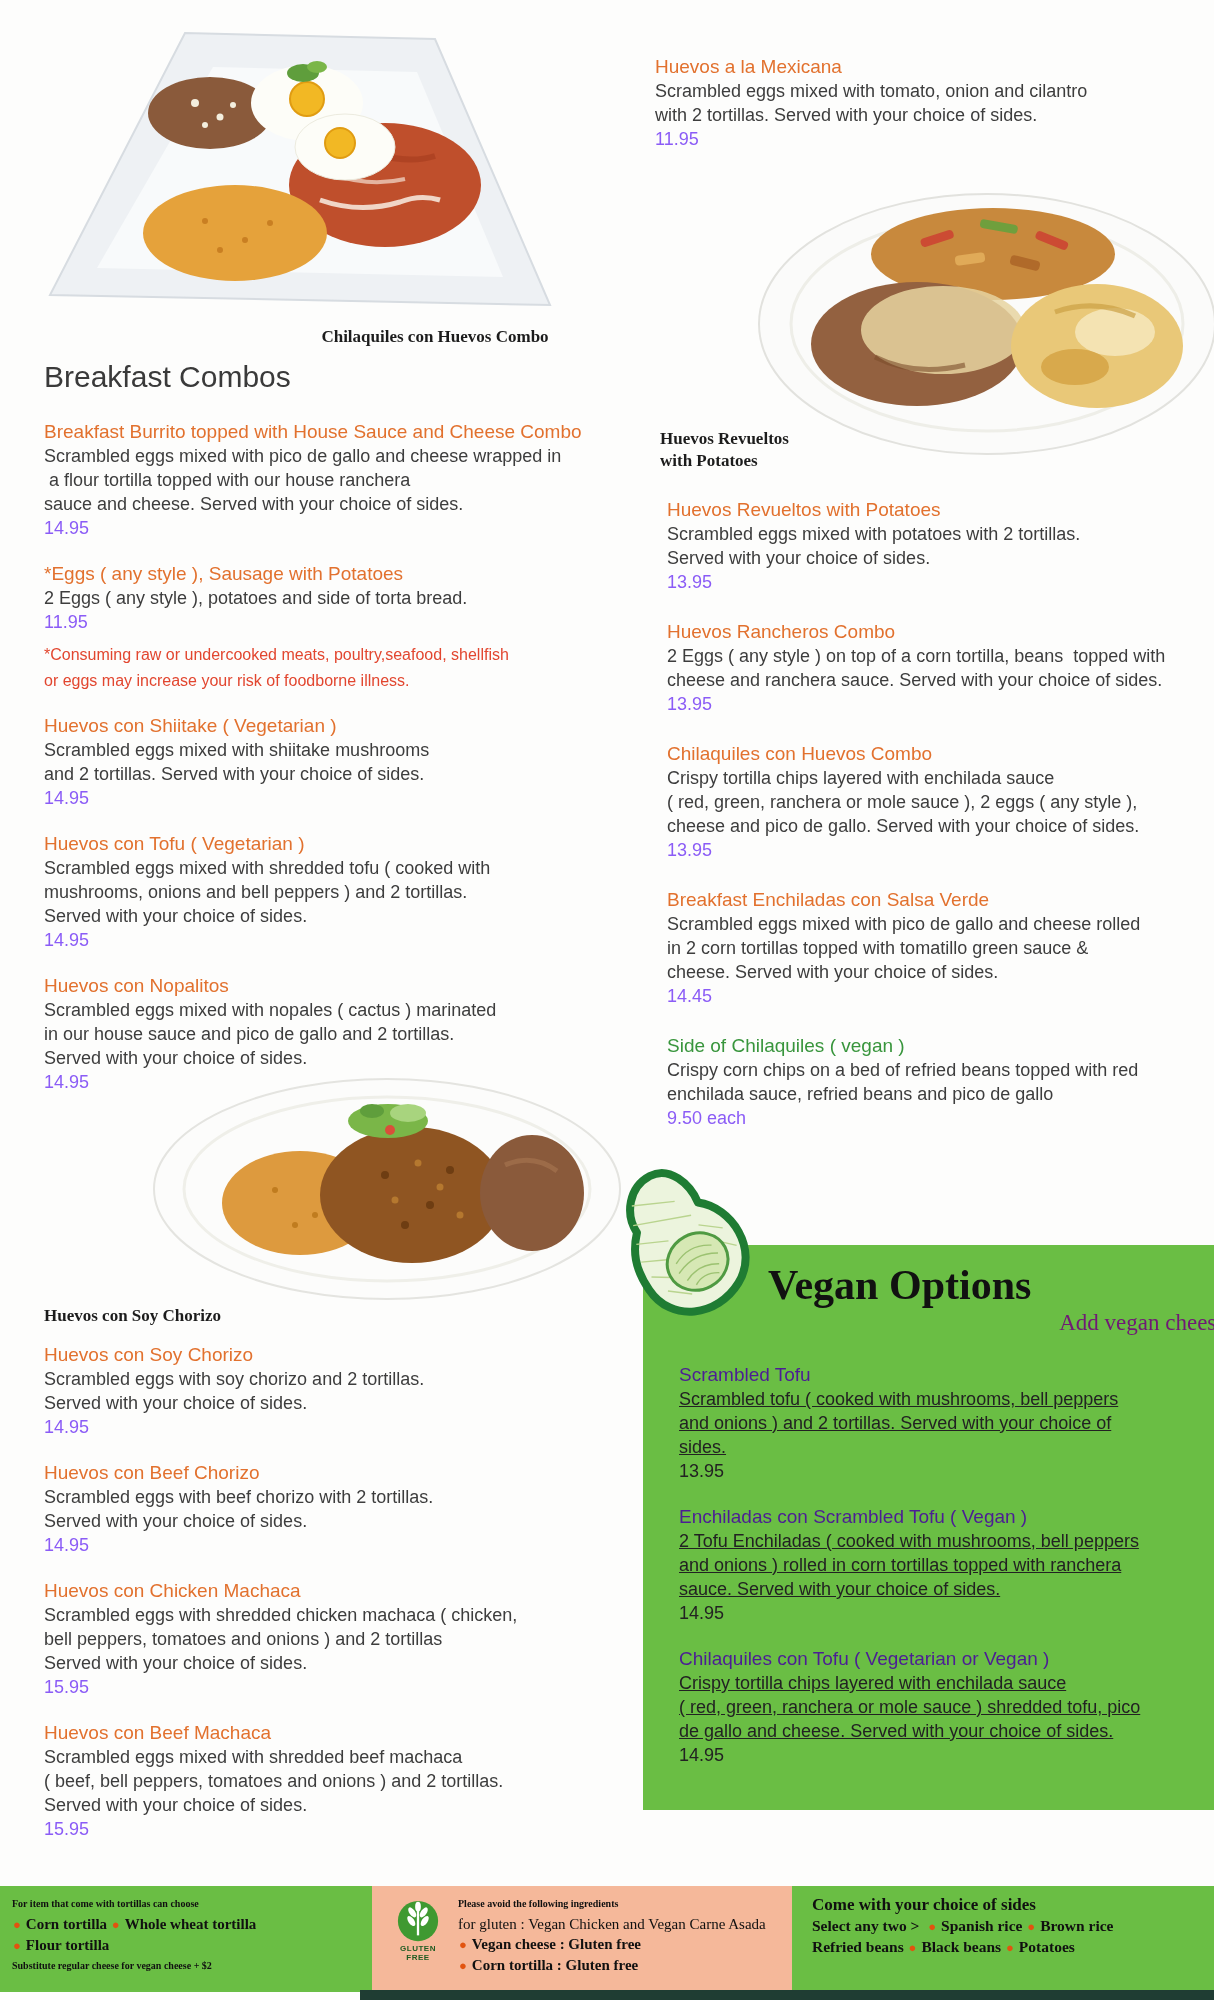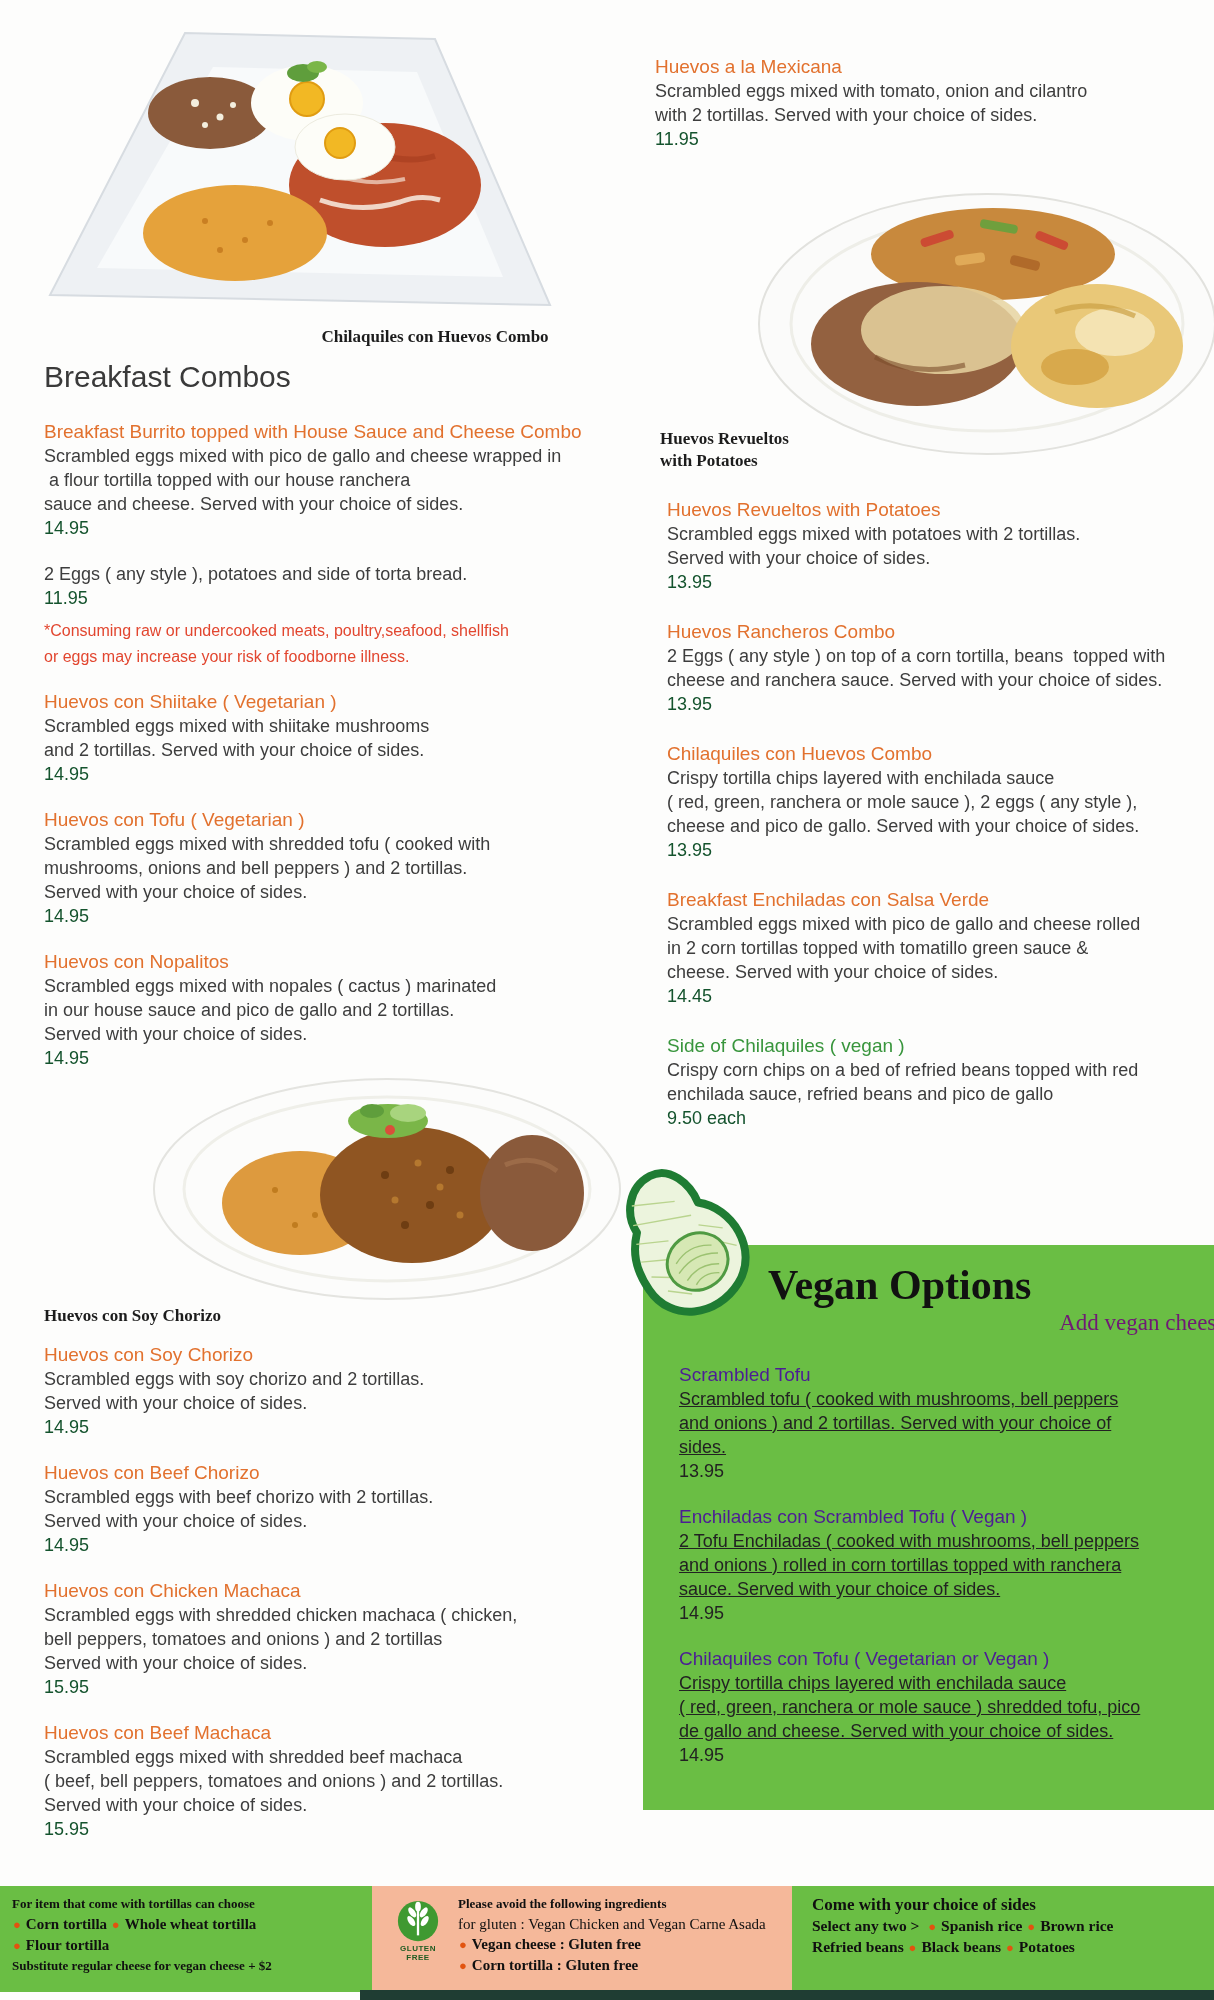--- a/index.html
+++ b/index.html
@@ -8,40 +8,40 @@
   .abs{position:absolute;}
   
   .section-title{font-size:30px;color:#3a3a3a;margin-bottom:26px;}
   .item{margin-bottom:22px;}
   .col-right .item{margin-bottom:26px;}
   .item--tight{margin-bottom:8px;}
   .ih{font-size:19px;line-height:24px;color:#e2712e;white-space:pre;}
   .h-green{color:#38953c;}
   .h-red{color:#4c1d95;}
   .desc{font-size:18px;line-height:24px;white-space:pre;color:#3d3d3d;}
-  .price{font-size:18px;line-height:24px;color:#14532d;}
+  .price{font-size:18px;line-height:24px;color:#8b5cf6;}
   .disclaimer{font-size:16px;line-height:26px;color:#e2462f;white-space:pre;margin-bottom:20px;}
   
   .caption{font-family:"Liberation Serif","DejaVu Serif",serif;font-weight:bold;
            font-size:17px;line-height:22px;color:#1c1c1c;}
   
   #vegan-box{background:#6abe44;}
   .vegan-head{padding:16px 0 0 125px;}
   .vegan-title{font-family:"Liberation Serif","DejaVu Serif",serif;font-weight:bold;
                font-size:42px;line-height:48px;color:#111;}
   .vegan-sub{font-family:"Liberation Serif","DejaVu Serif",serif;font-size:23px;line-height:28px;color:#701a75;text-align:right;}
   .vegan-items{padding:26px 10px 0 36px;}
   .vegan-items .desc{color:#222;text-decoration:underline;}
   .vegan-items .price{color:#222;}
   
   #footer{display:flex;width:1214px;height:106px;font-family:"Liberation Serif","DejaVu Serif",serif;color:#101010;}
   .fbox{box-sizing:border-box;padding:8px 12px;}
   .fbox.green{background:#6abe44;}
   .fbox.salmon{background:#f5b89a;display:flex;align-items:flex-start;}
-  .ftitle{font-weight:bold;font-size:13px;line-height:20px;}
+  .ftitle{font-weight:bold;font-size:10px;line-height:20px;}
   .fline{font-weight:bold;font-size:15px;line-height:20px;}
   .fline-reg{font-size:15px;line-height:20px;text-align:right;}
   .dot{color:#e2530f;font-size:13px;margin:0 5px 0 1px;}
   .gf-wrap{width:64px;text-align:center;margin:4px 8px 0 2px;flex:none;}
   .gf-label{font-family:"Liberation Sans",sans-serif;font-size:8px;font-weight:bold;
             color:#1f5c22;line-height:9px;letter-spacing:.5px;}
   #bottom-bar{background:#1f3d33;}
   svg{display:block;}
 </style>
 </head>
@@ -82,20 +82,21 @@
 
     <div class="item">
       <div class="ih">Breakfast Burrito topped with House Sauce and Cheese Combo</div>
       <div class="desc">Scrambled eggs mixed with pico de gallo and cheese wrapped in
  a flour tortilla topped with our house ranchera
 sauce and cheese. Served with your choice of sides.</div>
       <div class="price">14.95</div>
     </div>
 
     <div class="item item--tight">
+      <div class="ih">*Eggs ( any style ), Sausage with Potatoes</div>
       <div class="desc">2 Eggs ( any style ), potatoes and side of torta bread.</div>
       <div class="price">11.95</div>
     </div>
 
     <div class="disclaimer">*Consuming raw or undercooked meats, poultry,seafood, shellfish
 or eggs may increase your risk of foodborne illness.</div>
 
     <div class="item">
       <div class="ih">Huevos con Shiitake ( Vegetarian )</div>
       <div class="desc">Scrambled eggs mixed with shiitake mushrooms

